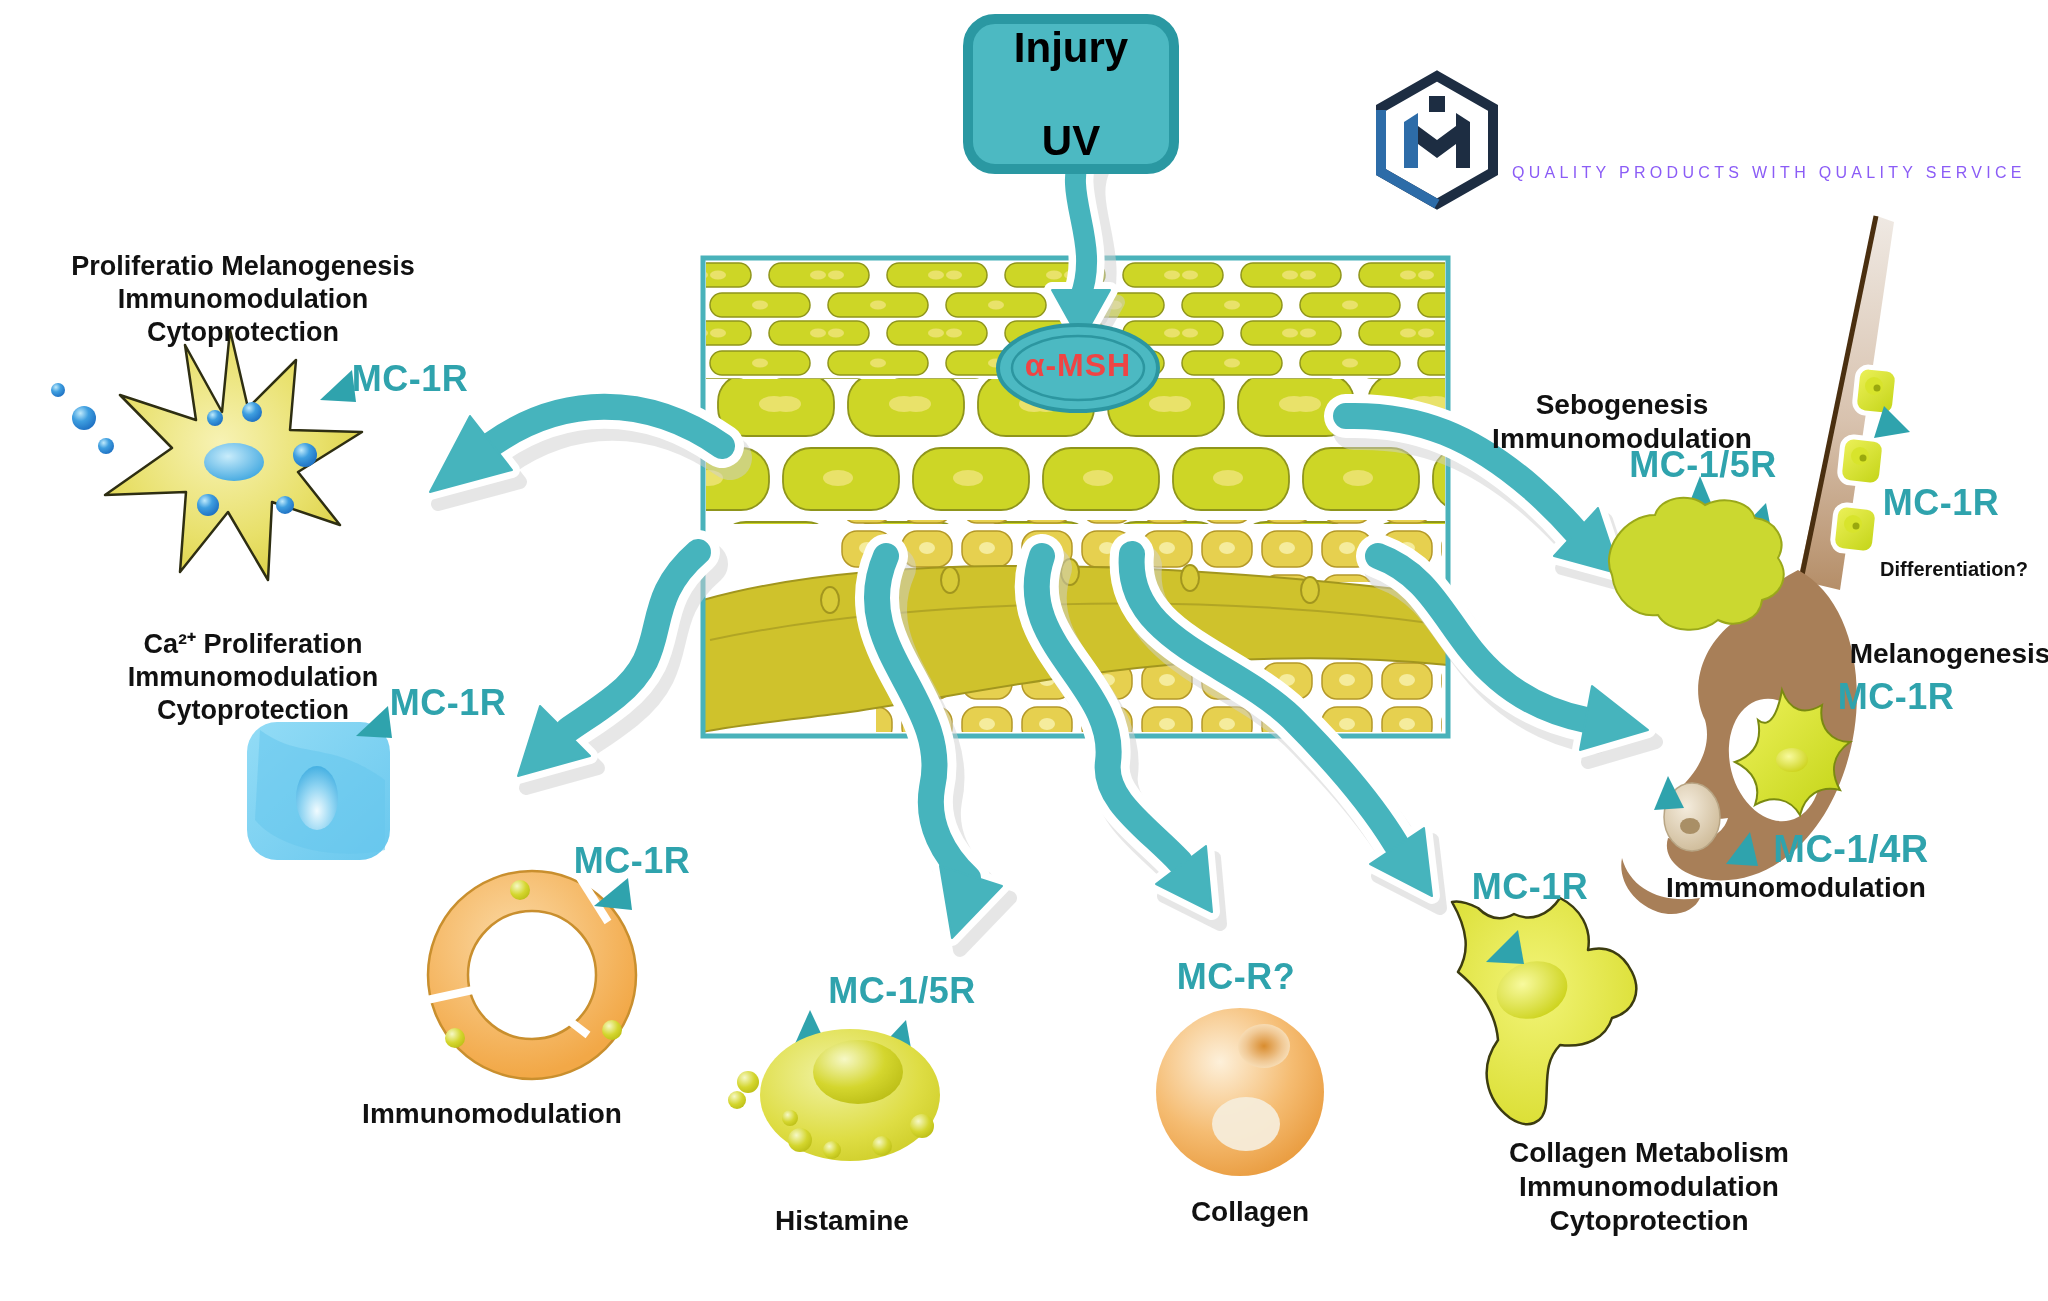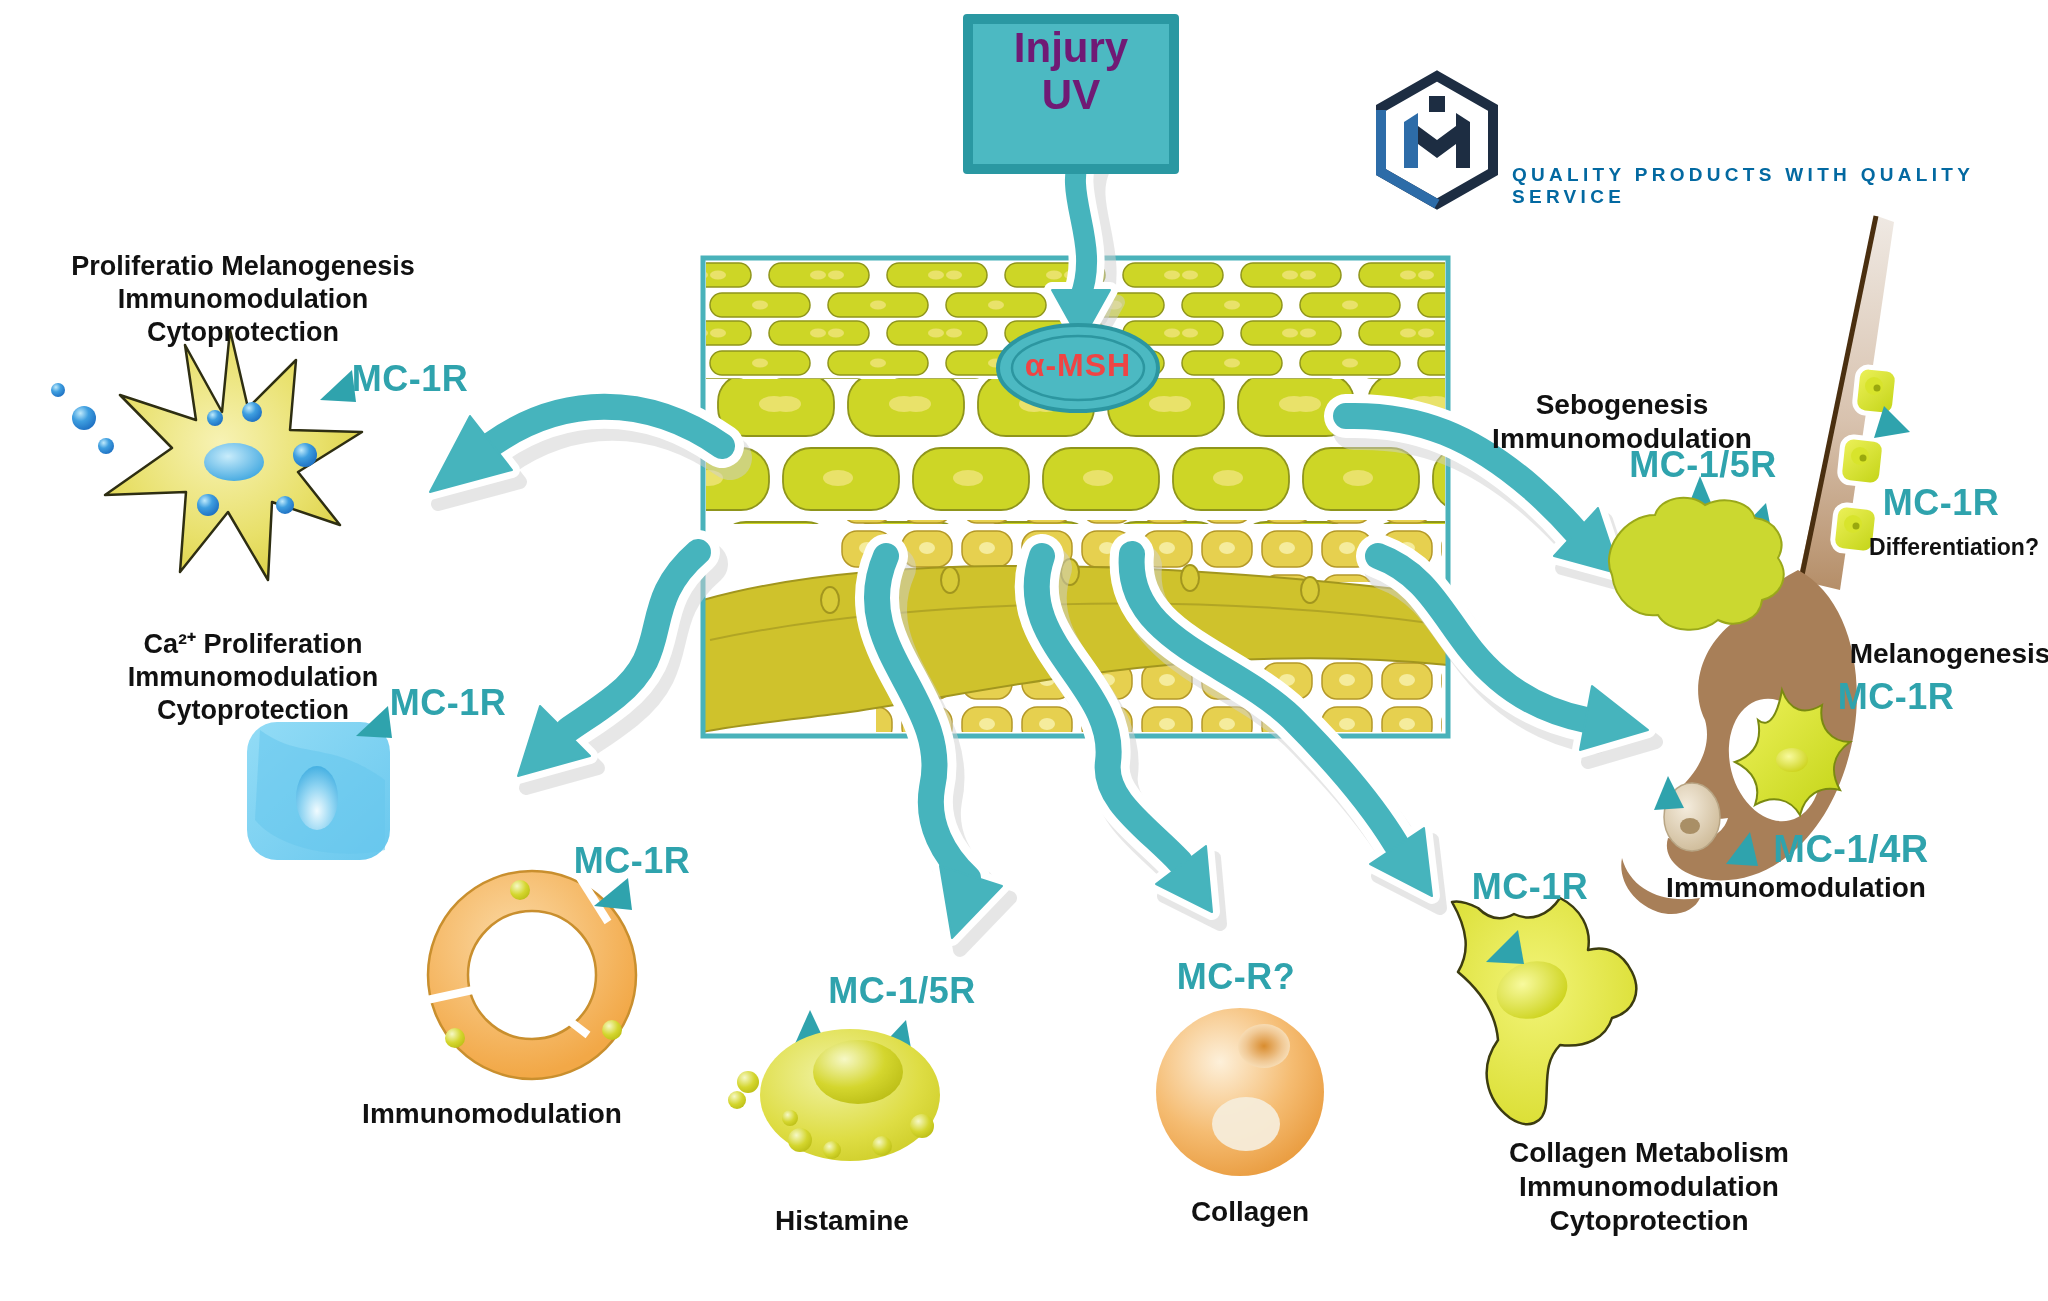--- a/index.html
+++ b/index.html
@@ -14,35 +14,35 @@
   .tl{fill:none;stroke:#46b4bd;stroke-width:26;stroke-linecap:round;}
   .tlp{fill:#46b4bd;stroke:#46b4bd;stroke-width:2;stroke-linejoin:round;}
   .rcpt{fill:#2fa3ad;}
   
   .lbl{position:absolute;transform:translateX(-50%);text-align:center;font-weight:bold;
        white-space:nowrap;color:#111;}
   .blk{font-size:27px;line-height:1.22;}
   .fn{font-size:28px;}
   .mc{font-size:36px;color:#2fa3ad;letter-spacing:0.5px;}
   .mc-big{font-size:38px;}
-  .small-blk{font-size:23px;}
+  .small-blk{font-size:20px;margin-top:24px;}
   .mel-lbl{font-size:28px;}
   
   #injury-box{position:absolute;left:963px;top:14px;width:196px;height:140px;
-    background:#4cb9c2;border:10px solid #2a98a2;border-radius:4px;
-    display:flex;flex-direction:column;align-items:center;justify-content:flex-start;
-    color:#701a75;font-weight:bold;font-size:42px;line-height:1.12;text-align:center;}
+    background:#4cb9c2;border:10px solid #2a98a2;border-radius:32px;
+    display:flex;flex-direction:column;align-items:center;justify-content:space-between;
+    color:#000000;font-weight:bold;font-size:42px;line-height:1.12;text-align:center;}
   
   #amsh-label{position:absolute;left:1078px;top:347px;transform:translateX(-50%);
     color:#ef4444;font-weight:bold;font-size:32px;letter-spacing:1px;}
   
   .logo-name{position:absolute;left:1508px;top:108px;font-weight:bold;font-size:45px;
     letter-spacing:2.5px;color:#1d2d42;}
-  .logo-tag{position:absolute;left:1512px;top:164px;font-size:19px;letter-spacing:4.3px;
-    color:#0369a1;font-weight:700;}
+  .logo-tag{position:absolute;left:1512px;top:164px;font-size:16px;letter-spacing:4.3px;
+    color:#8b5cf6;font-weight:400;}
 </style>
 </head>
 <body>
 
 <div id="stage">
 
 <svg id="artwork" width="2048" height="1301" viewBox="0 0 2048 1301">
   <defs>
     <pattern id="pEpi" width="118" height="58" patternUnits="userSpaceOnUse">
       <rect x="2" y="3" width="100" height="24" rx="12" fill="#cdd626" stroke="#8f951b" stroke-width="1.5"></rect>

